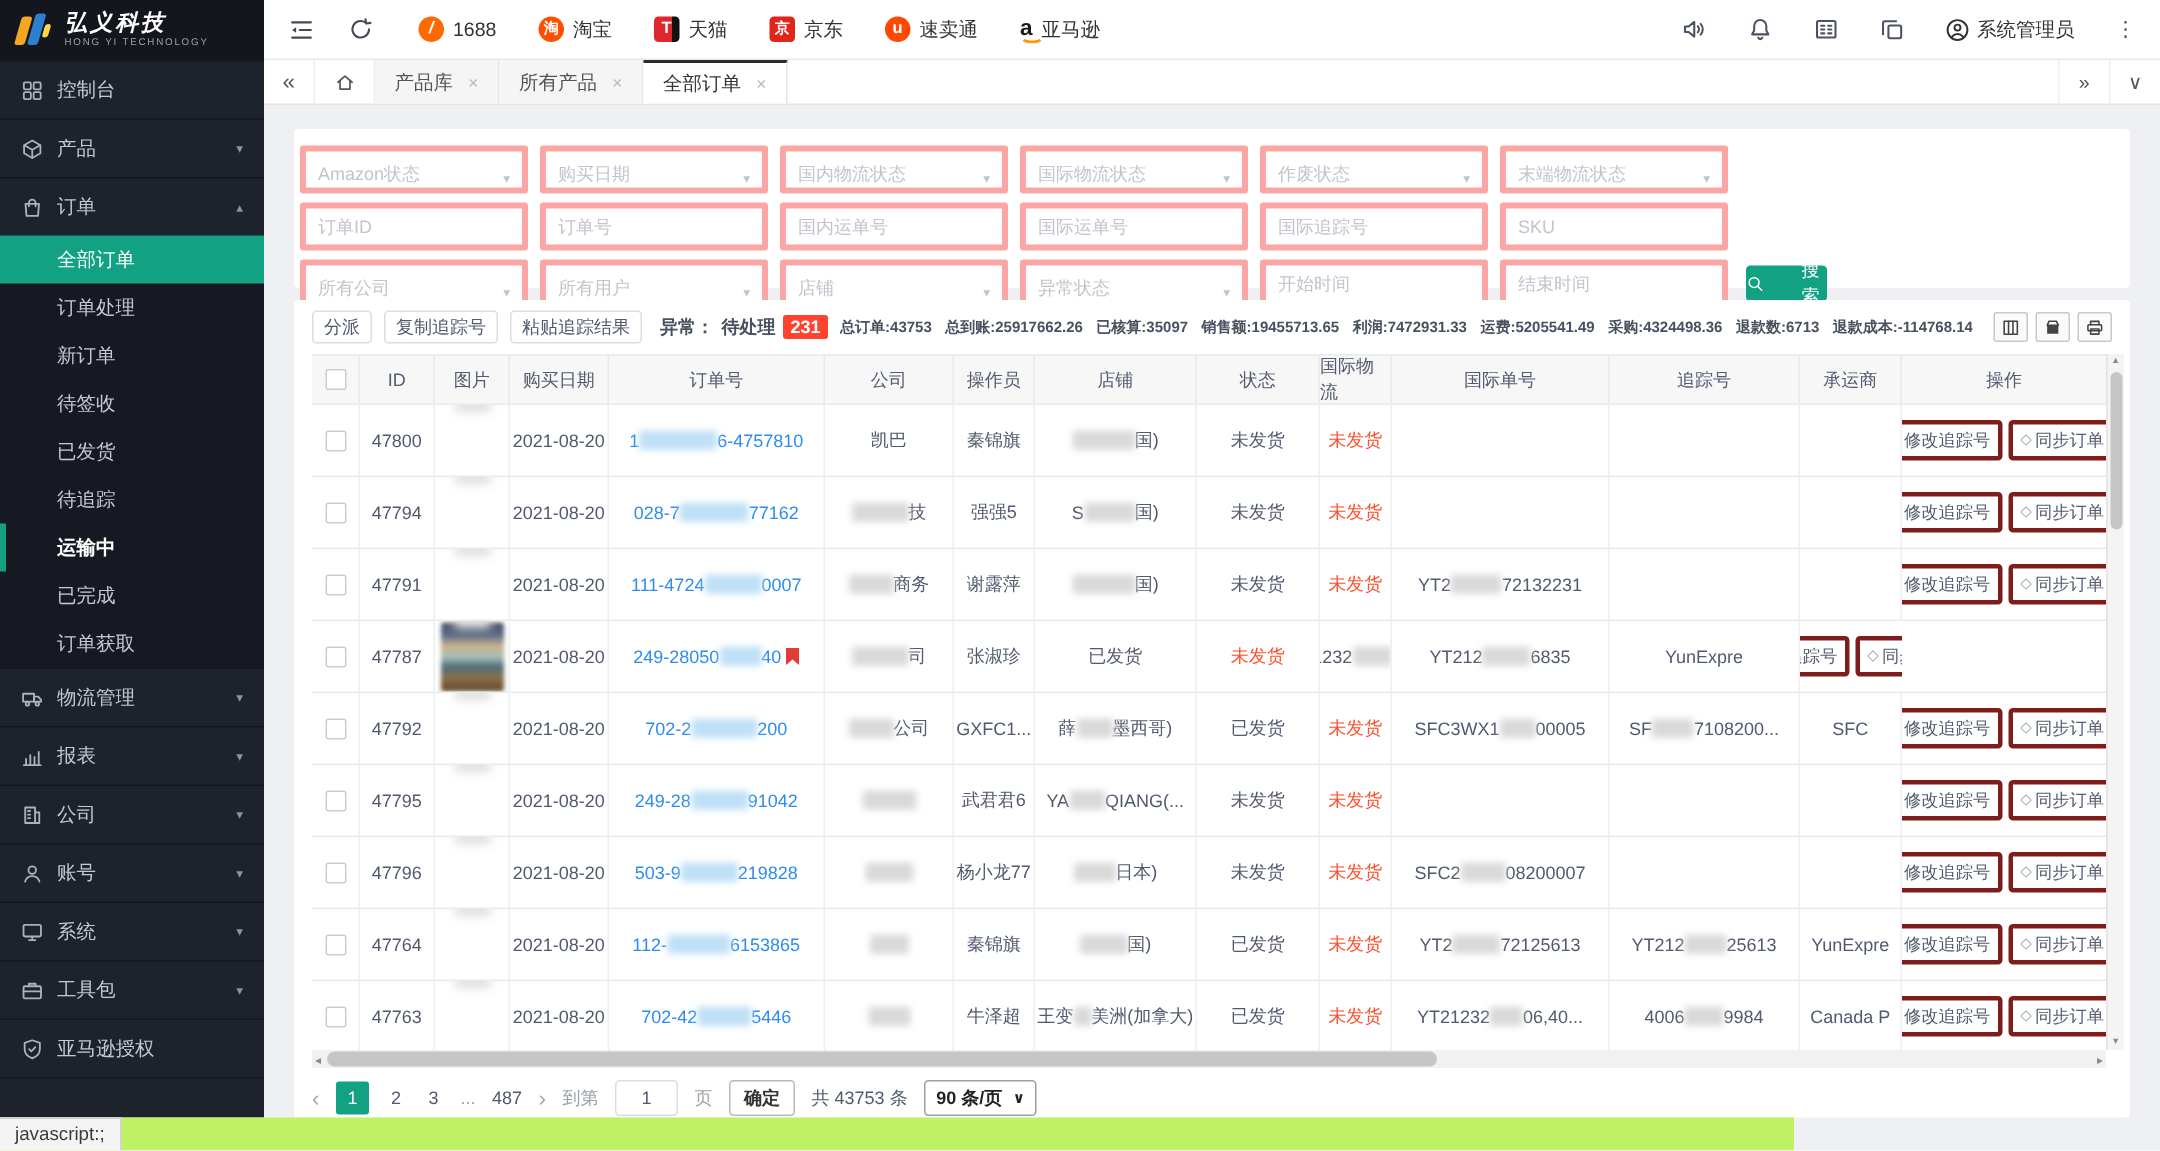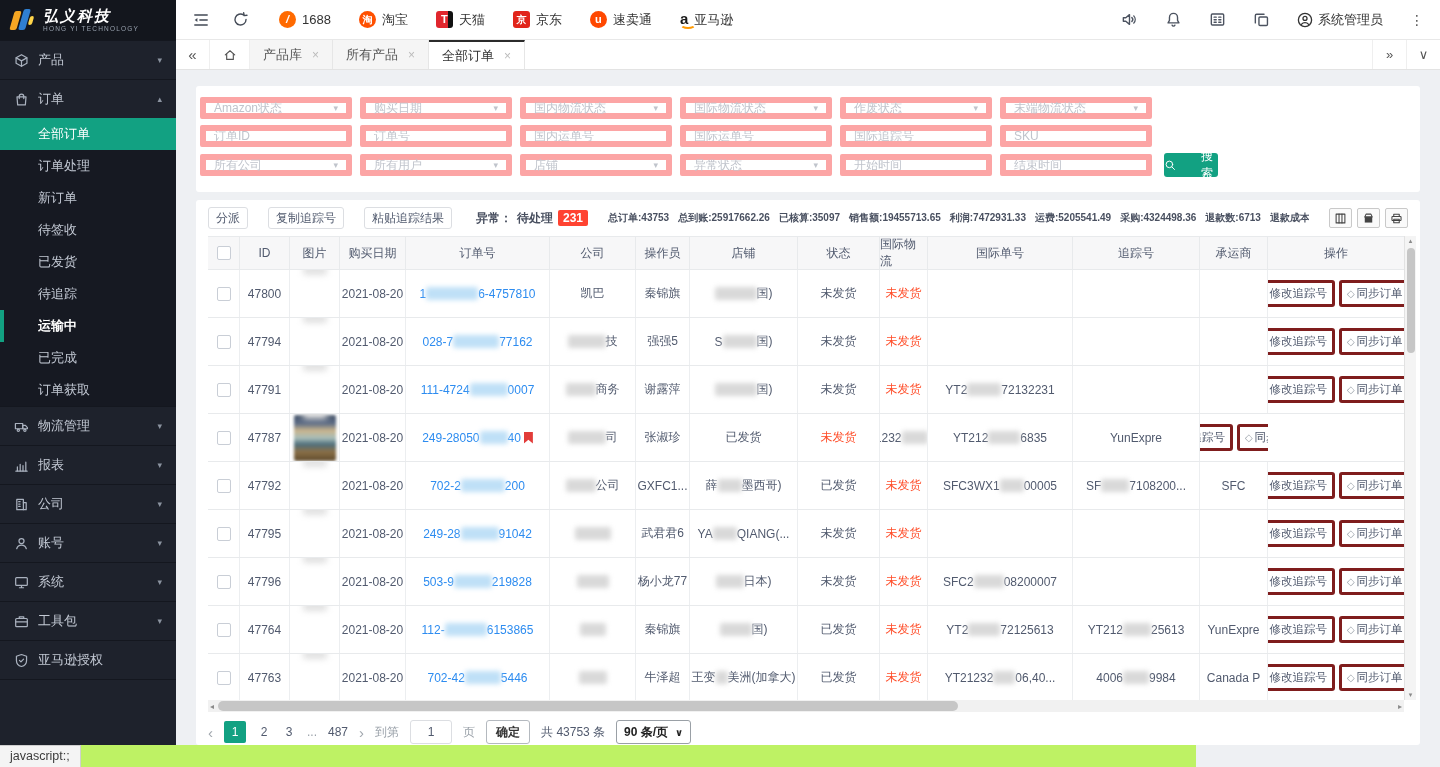--- a/index.html
+++ b/index.html
@@ -46,29 +46,29 @@
 .tab-home{width:40px;display:flex;align-items:center;justify-content:center;border-right:1px solid #efefef;color:#555;cursor:pointer;}
 .tab{display:flex;align-items:center;gap:10px;padding:0 13px;background:#f5f5f5;border-right:1px solid #e6e6e6;color:#555;font-size:13px;cursor:pointer;}
 .tab .x{color:#bbb;font-size:12px;}
 .tab.active{background:#fff;border-top:2px solid #2b2b2b;color:#333;}
 .tabbar-right{margin-left:auto;display:flex;}
 .tabbar-right .tb-nav{border-right:none;border-left:1px solid #efefef;font-size:13px;}
 
 
 .filter-card{position:absolute;left:196px;top:86px;width:1224px;height:106px;background:#fff;border-radius:3px;padding:11px 0 0 4px;z-index:2;}
 .f-row{display:flex;gap:8px;margin-bottom:6px;align-items:center;}
-.field{width:152px;height:22px;border:6px solid #fca5a5;border-radius:2px;background:#fff;display:flex;align-items:center;padding:0 8px;color:#c0c4cc;font-size:12px;cursor:pointer;}
+.field{width:152px;height:32px;border:4px solid #fca5a5;border-radius:2px;background:#fff;display:flex;align-items:flex-end;padding:0 8px;color:#c0c4cc;font-size:12px;cursor:pointer;}
 input.field{cursor:text;color:#515a6e;}
 input.field::placeholder{color:#c0c4cc;}
 .field .caret{margin-left:auto;font-size:9px;color:#c0c4cc;}
 .search-btn{width:54px;height:24px;margin-left:4px;background:#12a182;color:#fff;border:none;border-radius:3px;display:flex;align-items:center;justify-content:center;gap:20px;font-size:12px;cursor:pointer;font-family:inherit;}
 
 
 .table-card{position:absolute;left:196px;top:200px;width:1224px;height:545px;background:#fff;border-radius:3px;z-index:2;}
-.toolbar{height:36px;display:flex;align-items:center;gap:20px;padding:0 12px;overflow:hidden;}
+.toolbar{height:36px;display:flex;align-items:center;gap:8px;padding:0 12px;overflow:hidden;}
 .tool-btn{height:22px;padding:0 7px;border:1px solid #dcdee2;border-radius:3px;background:#fff;color:#515a6e;font-size:12px;display:flex;align-items:center;cursor:pointer;white-space:nowrap;font-family:inherit;}
 .exc{display:flex;align-items:center;gap:5px;font-weight:700;color:#495060;margin-left:4px;white-space:nowrap;}
 .badge{background:#ff4331;color:#fff;border-radius:2px;padding:1px 5px;font-weight:700;}
 .stats{display:flex;gap:9px;font-weight:700;color:#495060;white-space:nowrap;font-size:10px;flex-shrink:1;overflow:hidden;}
 .tool-icons{margin-left:auto;display:flex;gap:5px;flex:none;}
 .tool-ic{width:23px;height:20px;border:1px solid #c9c9c9;border-radius:2px;background:#fafafa;display:flex;align-items:center;justify-content:center;color:#444;cursor:pointer;}
 .tgrid{margin-left:12px;width:1196px;position:relative;}
 .thead,.trow{display:grid;grid-template-columns:32px 50px 50px 66px 144px 86px 54px 108px 82px 48px 145px 127px 68px 136px;}
 .thead{height:34px;background:#f7f7f8;border-top:1px solid #e8eaec;border-bottom:1px solid #e8eaec;}
 .th{display:flex;align-items:center;justify-content:center;color:#515a6e;border-right:1px solid #e8eaec;overflow:hidden;}
@@ -133,20 +133,31 @@
         </span>
       <span class="logo-text">
         <div class="logo-title">弘义科技</div>
         <div class="logo-sub">HONG YI TECHNOLOGY</div>
       </span>
     </div>
     <nav id="side-nav" class="side-nav">
         <div class="side-item">
           <span class="icon ">
             <svg width="15" height="15" viewBox="0 0 16 16" fill="none" stroke="currentColor" stroke-width="1.3" stroke-linecap="round" stroke-linejoin="round">
+              <rect x="2" y="2" width="5" height="5" rx="1"></rect>
+              <rect x="9" y="2" width="5" height="5" rx="1"></rect>
+              <rect x="2" y="9" width="5" height="5" rx="1"></rect>
+              <rect x="9" y="9" width="5" height="5" rx="1"></rect>
+            </svg>
+          </span>
+          <span>控制台</span>
+        </div>
+        <div class="side-item">
+          <span class="icon ">
+            <svg width="15" height="15" viewBox="0 0 16 16" fill="none" stroke="currentColor" stroke-width="1.3" stroke-linecap="round" stroke-linejoin="round">
               <path d="M8 1.8 13.8 5.1v5.8L8 14.2 2.2 10.9V5.1z"></path>
               <path d="M2.4 5.2 8 8.4l5.6-3.2M8 8.4v5.6"></path>
             </svg>
           </span>
           <span>产品</span>
           <span class="chev">▾</span>
         </div>
         <div class="side-item">
           <span class="icon ">
             <svg width="15" height="15" viewBox="0 0 16 16" fill="none" stroke="currentColor" stroke-width="1.3" stroke-linecap="round" stroke-linejoin="round">

